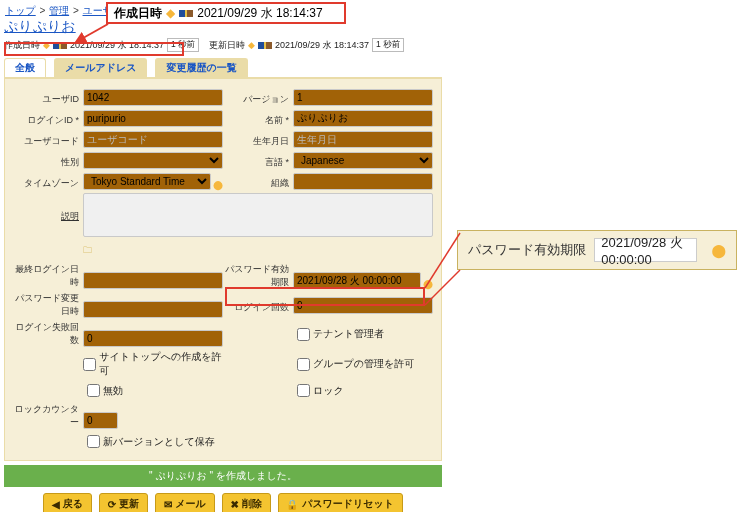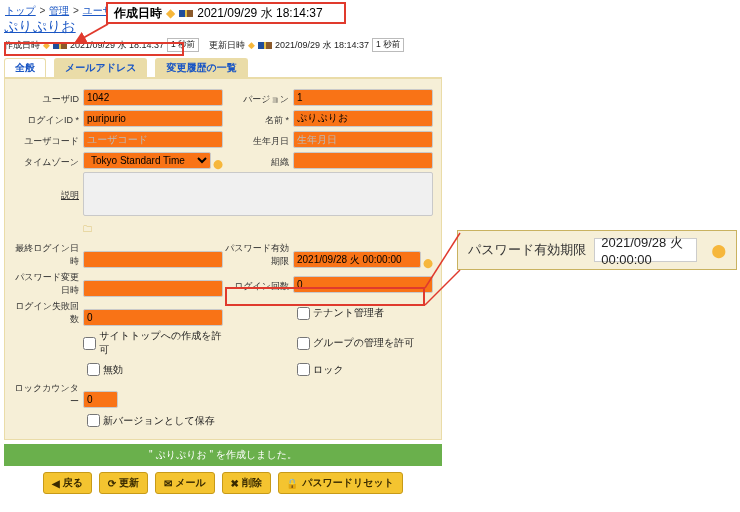--- a/index.html
+++ b/index.html
@@ -23,21 +23,21 @@
   .icoBar{display:inline-block;width:14px;height:7px;background:linear-gradient(90deg,#1f4e9b 0 40%,#e6c24a 40% 60%,#8b5a2b 60% 100%);}
   .tag{background:#fff;border:1px solid #bbb;padding:0 3px;font-size:8.5px;}
   .tabs{margin-top:6px;border-bottom:1px solid var(--tan);display:flex;gap:8px;}
   .tab{padding:2px 10px;border:1px solid var(--tan);border-bottom:none;background:var(--tan);color:var(--blue);border-radius:3px 3px 0 0;cursor:pointer;font-size:10px;font-weight:bold;}
   .tab.active{background:#fff;color:var(--blue);font-weight:bold;}
   .panel{background:var(--panel);border:1px solid var(--tan);padding:6px 8px 6px 8px;}
   .row{display:flex;align-items:center;margin:3px 0;min-height:18px;}
   .col{display:flex;align-items:flex-end;width:50%;}
   .lbl{width:70px;text-align:right;color:#333;font-size:9px;padding-right:4px;}
   .fld{flex:1;}
-  .fld input[type=text],.fld select,.fld textarea{width:100%;border:1px solid var(--border);padding:1px 3px;font-size:10px;height:17px;background:#f97316;border-radius:2px;}
+  .fld input[type=text],.fld select,.fld textarea{width:100%;border:1px solid var(--border);padding:1px 3px;font-size:10px;height:17px;background:#a16207;border-radius:2px;}
   .fld input::placeholder{color:#bbb;}
   .fld textarea{height:44px;resize:none;background:#f0f0f0;}
   .wide .lbl{width:70px;text-decoration:underline;}
   .wide .fld{flex:1;}
   .iconYellow{color:#f6b73c;font-size:9px;margin-left:2px;}
   .chk{display:flex;align-items:center;gap:0;}
   .small{height:17px;width:35px!important;}
   .greenbar{background:var(--green);color:#fff;text-align:center;padding:4px 0;margin-top:4px;font-size:10px;}
   .btnbar{margin-top:6px;text-align:center;}
   .btn{display:inline-flex;align-items:center;gap:3px;background:var(--yellow);border:1px solid #c79a18;border-radius:3px;padding:3px 8px;font-size:10px;color:#3a2b00;cursor:pointer;margin:0 2px;font-weight:bold;}
@@ -113,20 +113,30 @@
           <span class="lbl">ユーザコード</span>
           <span class="fld"><input type="text" placeholder="ユーザコード" style=""></span>
         </div>
       <div class="col">
           <span class="lbl">生年月日</span>
           <span class="fld"><input type="text" placeholder="生年月日" style=""></span>
         </div>
     </div>
     <div class="row">
       <div class="col">
+          <span class="lbl">性別</span>
+          <span class="fld"><select><option>　</option></select></span>
+        </div>
+      <div class="col">
+          <span class="lbl">言語 *</span>
+          <span class="fld"><select><option>Japanese</option></select></span>
+        </div>
+    </div>
+    <div class="row">
+      <div class="col">
           <span class="lbl">タイムゾーン</span>
           <span class="fld"><select><option>Tokyo Standard Time</option></select></span>
           <span class="iconYellow">⬤</span>
         </div>
       <div class="col">
           <span class="lbl">組織</span>
           <span class="fld"><input type="text" style=""></span>
         </div>
     </div>
     <div class="row wide">

